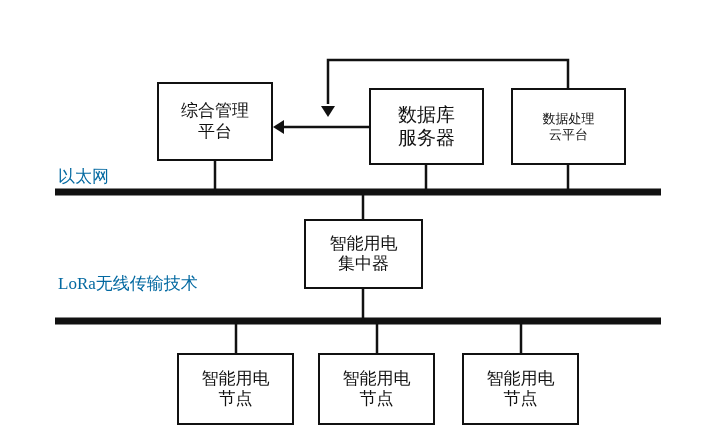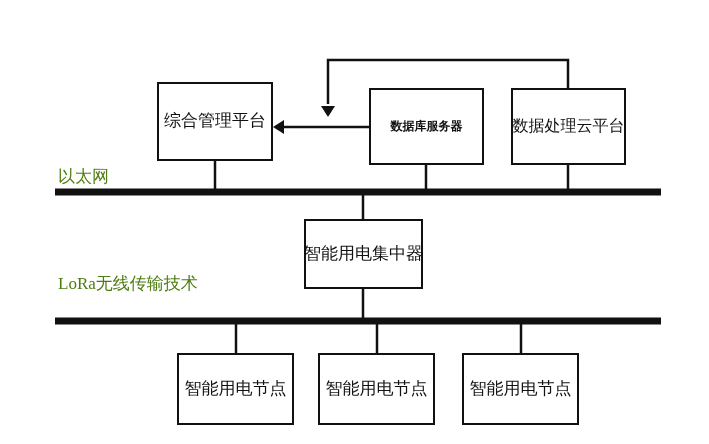--- a/index.html
+++ b/index.html
@@ -24,35 +24,35 @@
     top: 0;
     width: 709px;
     height: 444px;
   }
   .node-box {
     position: absolute;
     box-sizing: border-box;
     border: 2px solid #111111;
     background: #ffffff;
     display: flex;
-    flex-direction: row;
+    flex-direction: column;
     align-items: center;
     justify-content: center;
     color: #111111;
     line-height: 1.18;
     white-space: nowrap;
     z-index: 3;
   }
   .node-line {
     display: block;
     text-align: center;
   }
   .bus-label {
     position: absolute;
-    color: #4d7c0f;
+    color: #0369a1;
     white-space: nowrap;
     z-index: 4;
     line-height: 1;
   }
 </style>
 </head>
 <body>
 
 <div id="canvas">
 
@@ -81,25 +81,25 @@
 
   <div id="bus-labels">
       <div class="bus-label" style="left: 58px; top: 168px; font-size: 17px;">以太网</div>
       <div class="bus-label" style="left: 58px; top: 275px; font-size: 17px;">LoRa无线传输技术</div>
     </div>
   <div id="node-boxes">
       <div class="node-box" style="left: 157px; top: 82px; width: 116px; height: 79px; font-size: 17px;">
         <span class="node-line">综合管理</span>
         <span class="node-line">平台</span>
       </div>
-      <div class="node-box" style="left: 369px; top: 88px; width: 115px; height: 77px; font-size: 12px; font-weight: bold;">
+      <div class="node-box" style="left: 369px; top: 88px; width: 115px; height: 77px; font-size: 19px;">
         <span class="node-line">数据库</span>
         <span class="node-line">服务器</span>
       </div>
-      <div class="node-box" style="left: 511px; top: 88px; width: 115px; height: 77px; font-size: 16px;">
+      <div class="node-box" style="left: 511px; top: 88px; width: 115px; height: 77px; font-size: 13px;">
         <span class="node-line">数据处理</span>
         <span class="node-line">云平台</span>
       </div>
       <div class="node-box" style="left: 304px; top: 219px; width: 119px; height: 70px; font-size: 17px;">
         <span class="node-line">智能用电</span>
         <span class="node-line">集中器</span>
       </div>
       <div class="node-box" style="left: 177px; top: 353px; width: 117px; height: 72px; font-size: 17px;">
         <span class="node-line">智能用电</span>
         <span class="node-line">节点</span>

